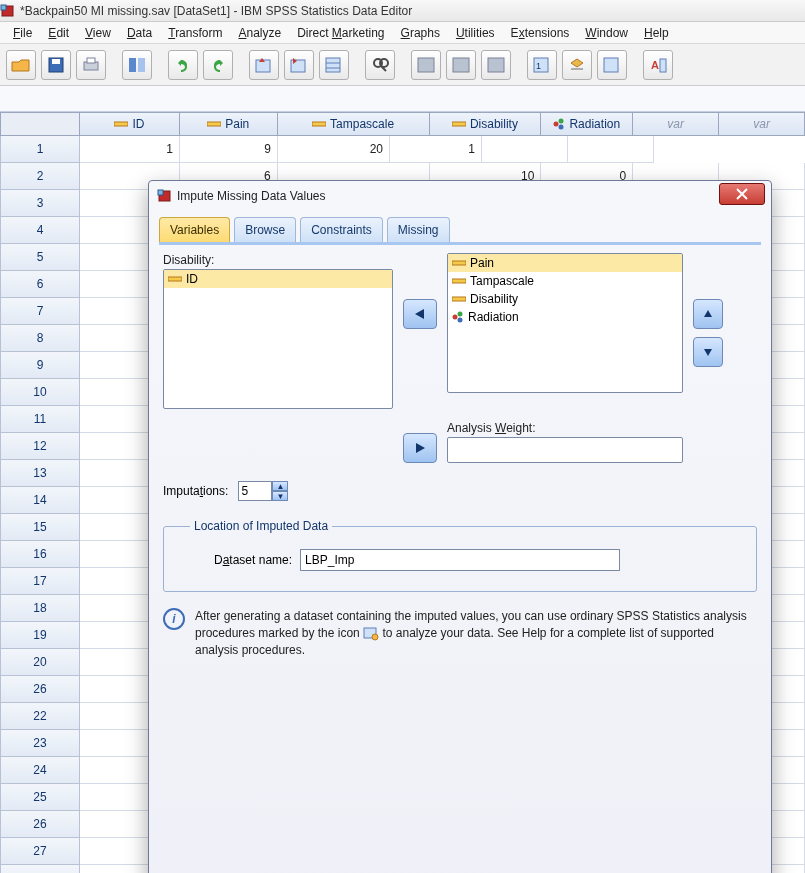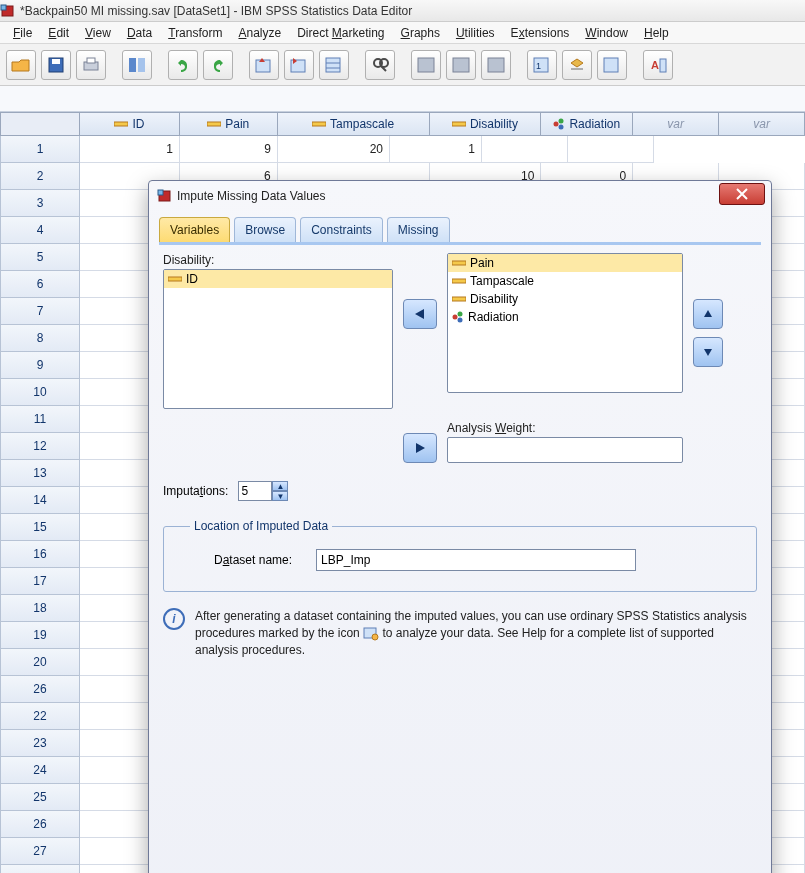--- a/index.html
+++ b/index.html
@@ -66,21 +66,21 @@
 
   .imput-row { display:flex; align-items:center; gap: 10px; margin-top: 18px; font-size:12px; }
   .spinner { display:flex; align-items:center; }
   .spinner input { width: 34px; height: 20px; border:1px solid #7a8aa5; font-size:12px; padding: 0 2px; }
   .spinner-btns { display:flex; flex-direction:column; }
   .spinner-btns div { width:16px; height:10px; border:1px solid #6d89b5; background: linear-gradient(#d6e7ff,#9fc3f1); display:flex; align-items:center; justify-content:center; font-size:8px; color:#12356b; }
 
   fieldset.loc { margin-top: 18px; border: 1px solid #9bb2d4; border-radius: 3px; padding: 10px 14px 14px 26px; }
   fieldset.loc legend { font-size: 12px; padding: 0 4px; color:#12356b; }
   .radio-row { display:flex; align-items:center; gap: 5px; margin: 6px 0; font-size:12px; }
-  .ds-row { display:flex; align-items:center; gap: 24px; margin: 6px 0 6px 24px; font-size:12px; }
+  .ds-row { display:flex; align-items:center; gap: 8px; margin: 6px 0 6px 24px; font-size:12px; }
   .ds-row input[type=text] { width: 320px; height: 22px; border:1px solid #7a8aa5; padding: 0 4px; font-size:12px; }
   .browse { padding: 3px 10px; border:1px solid #b1b9c9; border-radius:3px; background: linear-gradient(#f4f6fb,#e4e8f1); color:#8a92a3; font-size:12px; margin-left: 6px; }
 
   .info-row { display:flex; gap: 10px; align-items: flex-start; margin-top: 16px; font-size: 12px; color:#222; line-height: 1.4; }
   .info-row .info-icon { width: 22px; height: 22px; border-radius: 50%; border: 2px solid #3e6db8; color:#3e6db8; display:flex; align-items:center; justify-content:center; font-style: italic; font-weight:bold; flex: none; }
   .inline-icon { display:inline-block; vertical-align:middle; }
 
   .btn-row { position:absolute; left:0; right:0; bottom: 12px; display:flex; justify-content:center; gap: 8px; }
   .btn { padding: 4px 13px; font-size:12px; border:1px solid #5e7fb5; border-radius: 4px; background: linear-gradient(#e6f0ff,#bcd5f5); color:#12356b; cursor:default; }
 

